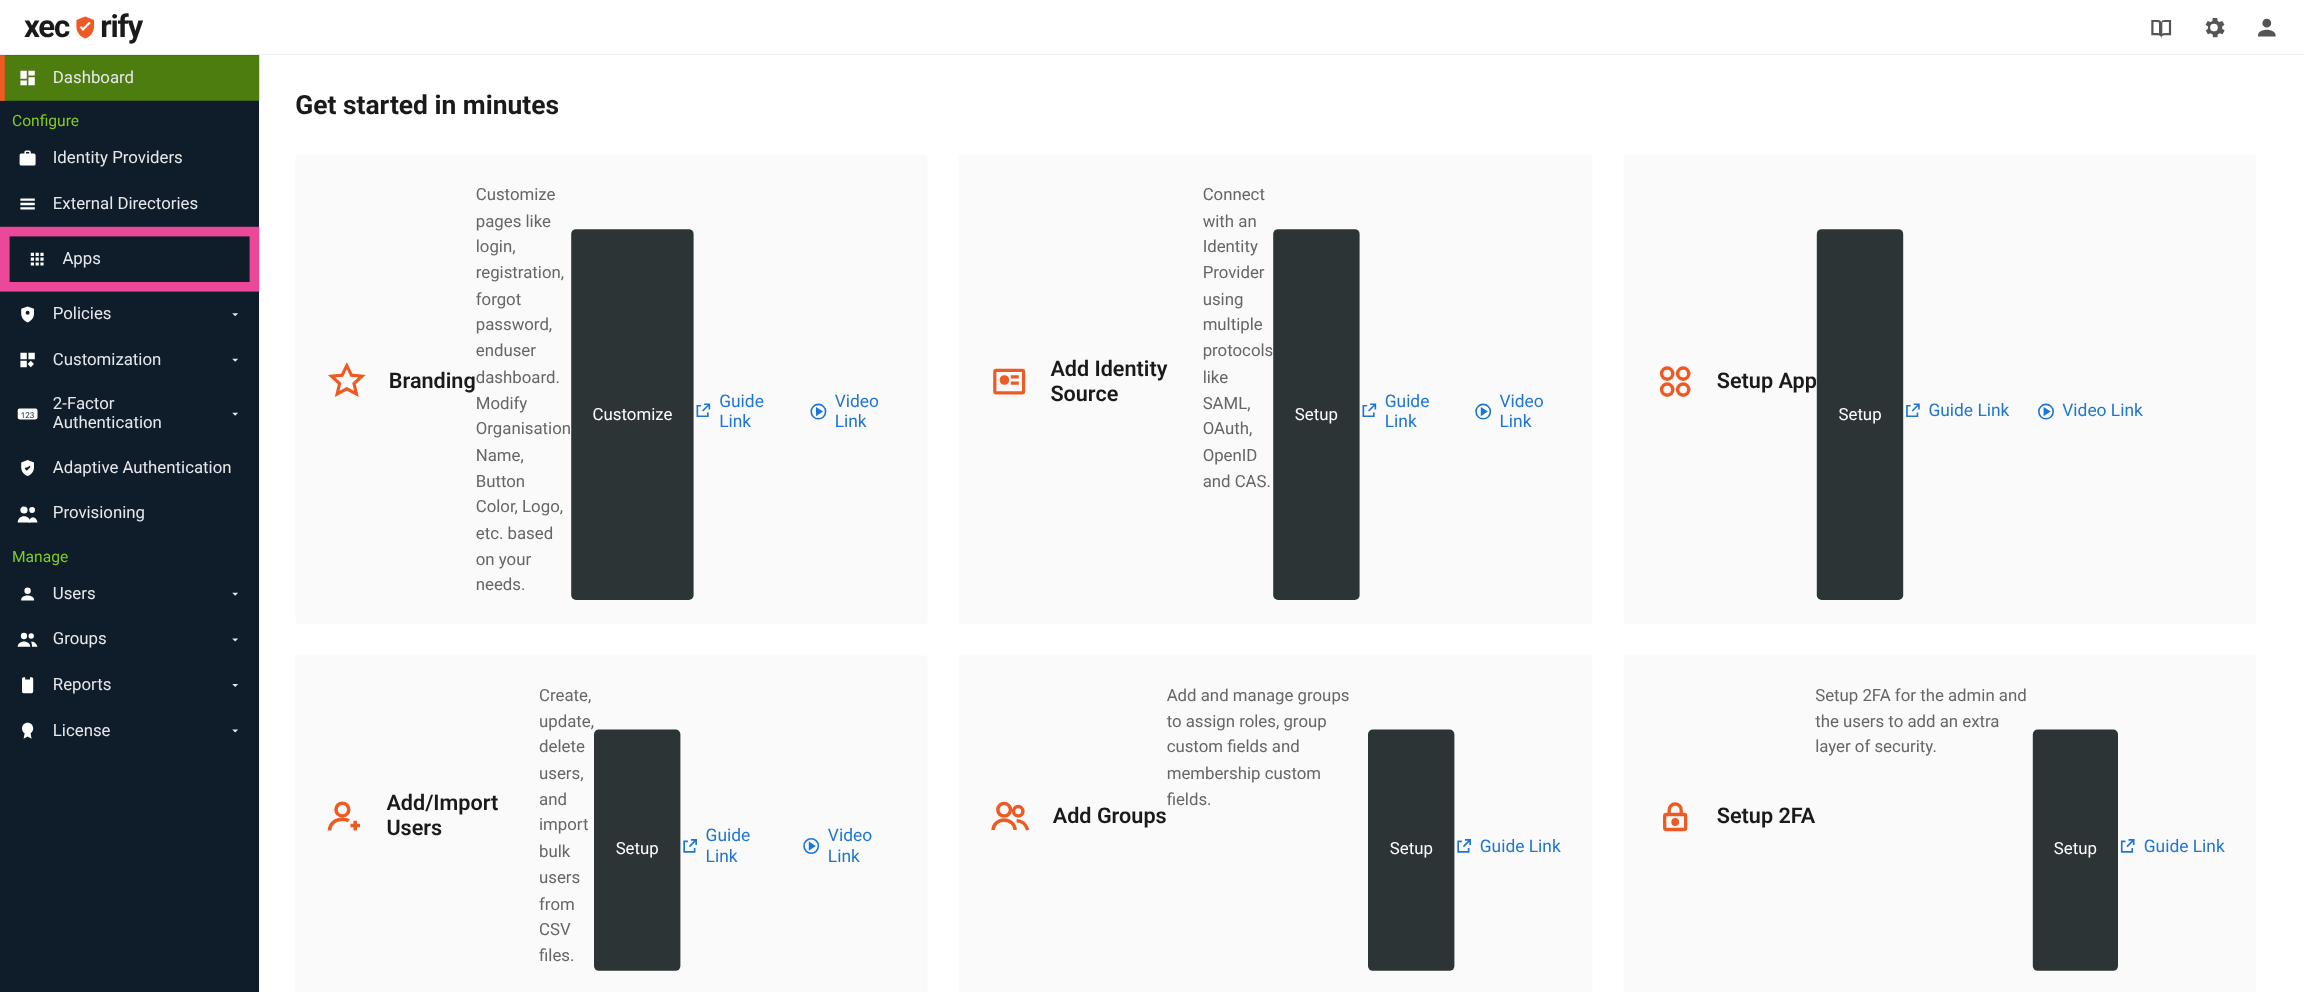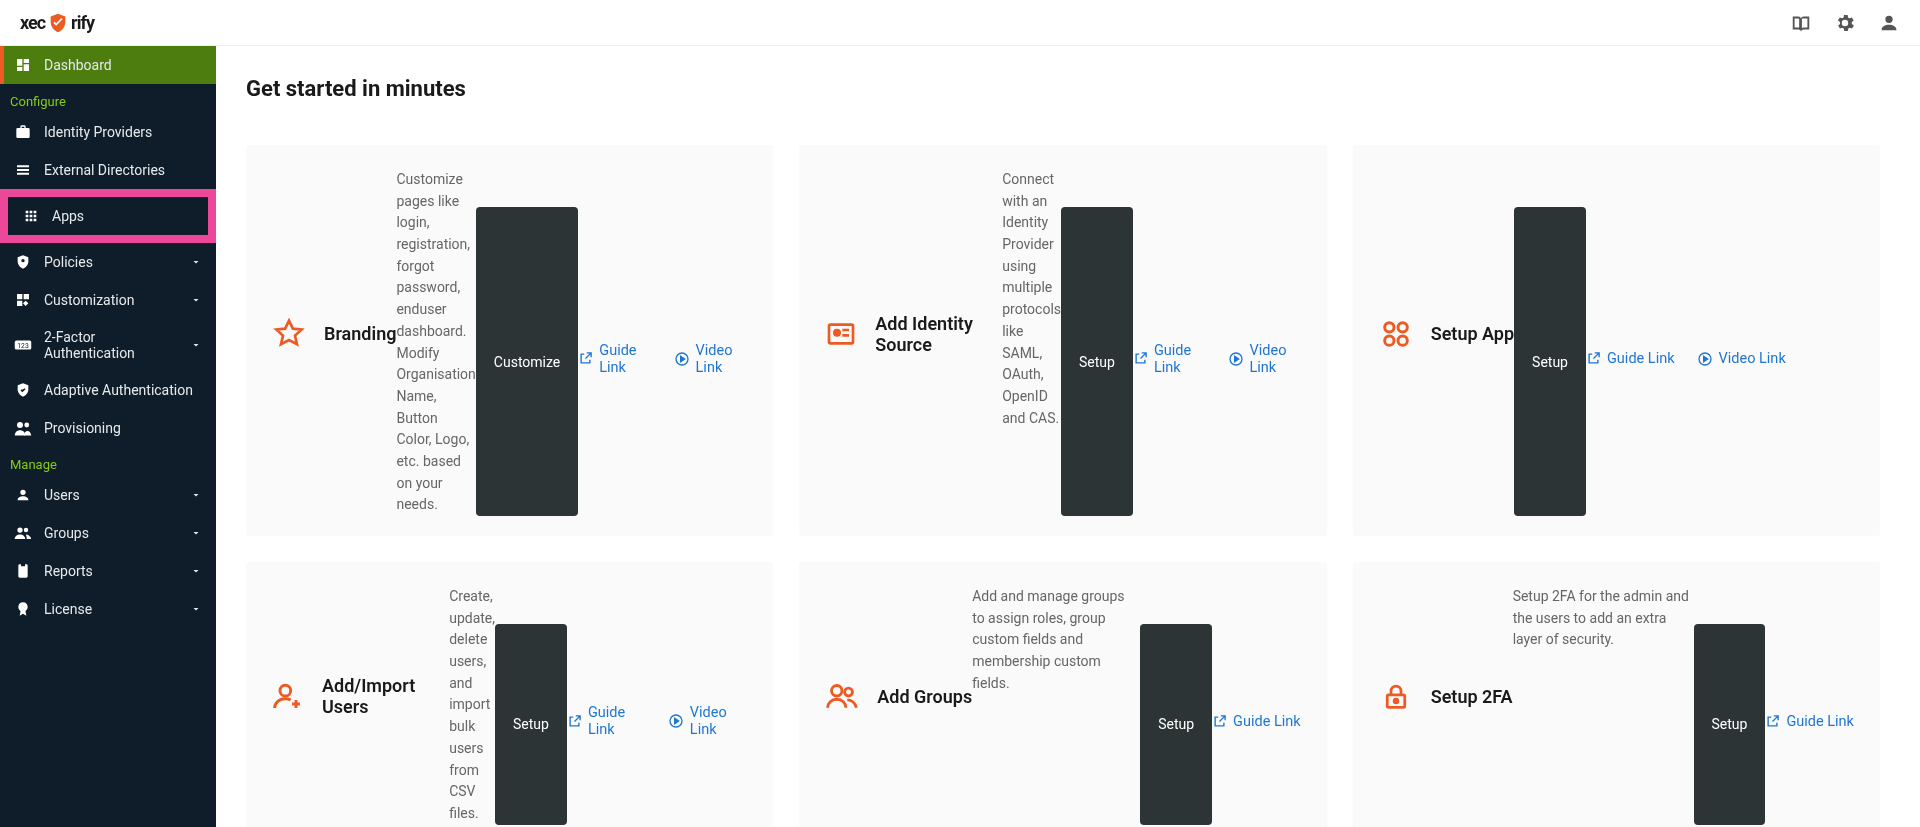--- a/index.html
+++ b/index.html
@@ -1,35 +1,35 @@
 <!DOCTYPE html>
 <html><head>
 <meta charset="utf-8">
 <style>
 * { margin: 0; padding: 0; box-sizing: border-box; font-family: -apple-system, BlinkMacSystemFont, "Segoe UI", Roboto, sans-serif; }
 body { background: #fff; color: #1a1a1a; overflow-x: hidden; }
 .topbar { height: 46px; display: flex; align-items: center; justify-content: space-between; padding: 0 20px; border-bottom: 1px solid #eee; background: #fff; }
-.logo { font-size: 18px; font-weight: 700; display: flex; align-items: center; letter-spacing: -1px; text-align: right; }
+.logo { font-size: 26px; font-weight: 700; display: flex; align-items: center; letter-spacing: -1px; text-align: right; }
 .logo .shield { display:inline-block; width:22px; height:22px; margin: 0 2px; }
 .top-icons { display: flex; gap: 22px; align-items: center; }
 .top-icons span { color: #555; cursor: pointer; display:flex; }
 
 .layout { display: flex; min-height: calc(100vh - 46px); }
 .sidebar { width: 216px; background: #0f1d2a; color: #e6e9ec; flex-shrink: 0; padding-top: 0; font-size: 14px; }
 .side-item { display: flex; align-items: center; padding: 10px 14px; gap: 12px; cursor: pointer; position: relative; }
 .side-item.active { background: #4d7c0f; }
 .side-item.active::before { content:""; position:absolute; left:0; top:0; bottom:0; width:4px; background:#ee5a24; }
 .side-item.highlight { border: 8px solid #ec4899; }
 .side-item .ico { width: 18px; height:18px; display:flex; align-items:center; justify-content:center; flex-shrink:0; }
 .side-item .label { flex: 1; color: #e6e9ec; }
 .side-item .chev { color:#e6e9ec; display:flex; }
 .side-section { padding: 10px 10px 4px 10px; color: #84cc16; font-size: 13px; }
 
 .main { flex: 1; padding: 30px 40px 40px 30px; background: #fff; }
-.page-title { font-size: 22px; font-weight: 700; margin-bottom: 44px; }
+.page-title { font-size: 22px; font-weight: 700; margin-bottom: 28px; }
 
 .cards { display: grid; grid-template-columns: repeat(3, 1fr); gap: 26px; }
 .card { background: #fafafa; border-radius: 3px; padding: 24px 26px 20px 26px; display:flex; flex-direction:row; }
 .card-head { display:flex; align-items:center; gap: 18px; margin-bottom: 18px; }
 .card-head .cicon { width:34px; height:34px; display:flex; align-items:center; justify-content:center; }
 .card-title { font-size: 18px; font-weight: 600; }
 .card-desc { color: #666; font-size: 14px; line-height: 1.55; flex:1; }
 .card-btn { margin-top: 38px; background:#2d3436; color:#fff; border:none; border-radius:4px; padding: 10px 18px; font-size:14px; cursor:pointer; width:fit-content; }
 .card-links { margin-top: 32px; display:flex; gap: 22px; }
 .card-links a { color:#1f76d2; text-decoration:none; font-size:14.5px; display:flex; align-items:center; gap:6px; cursor:pointer; }

